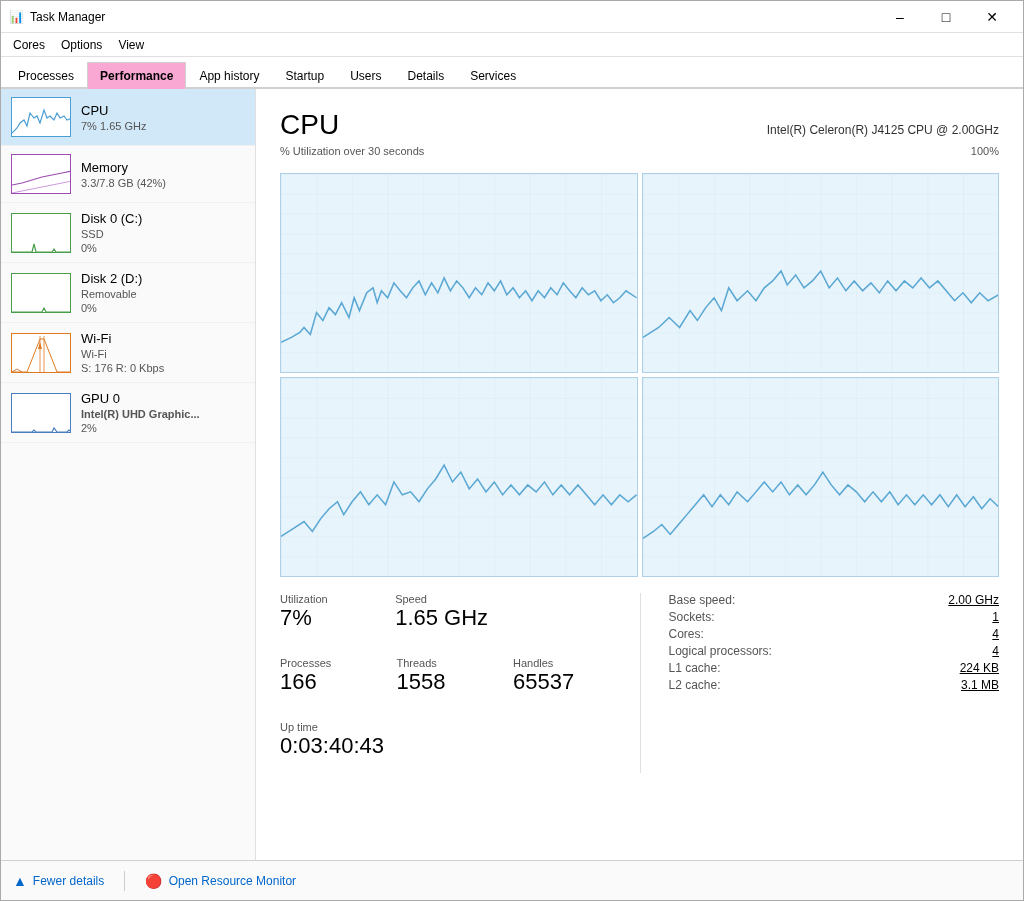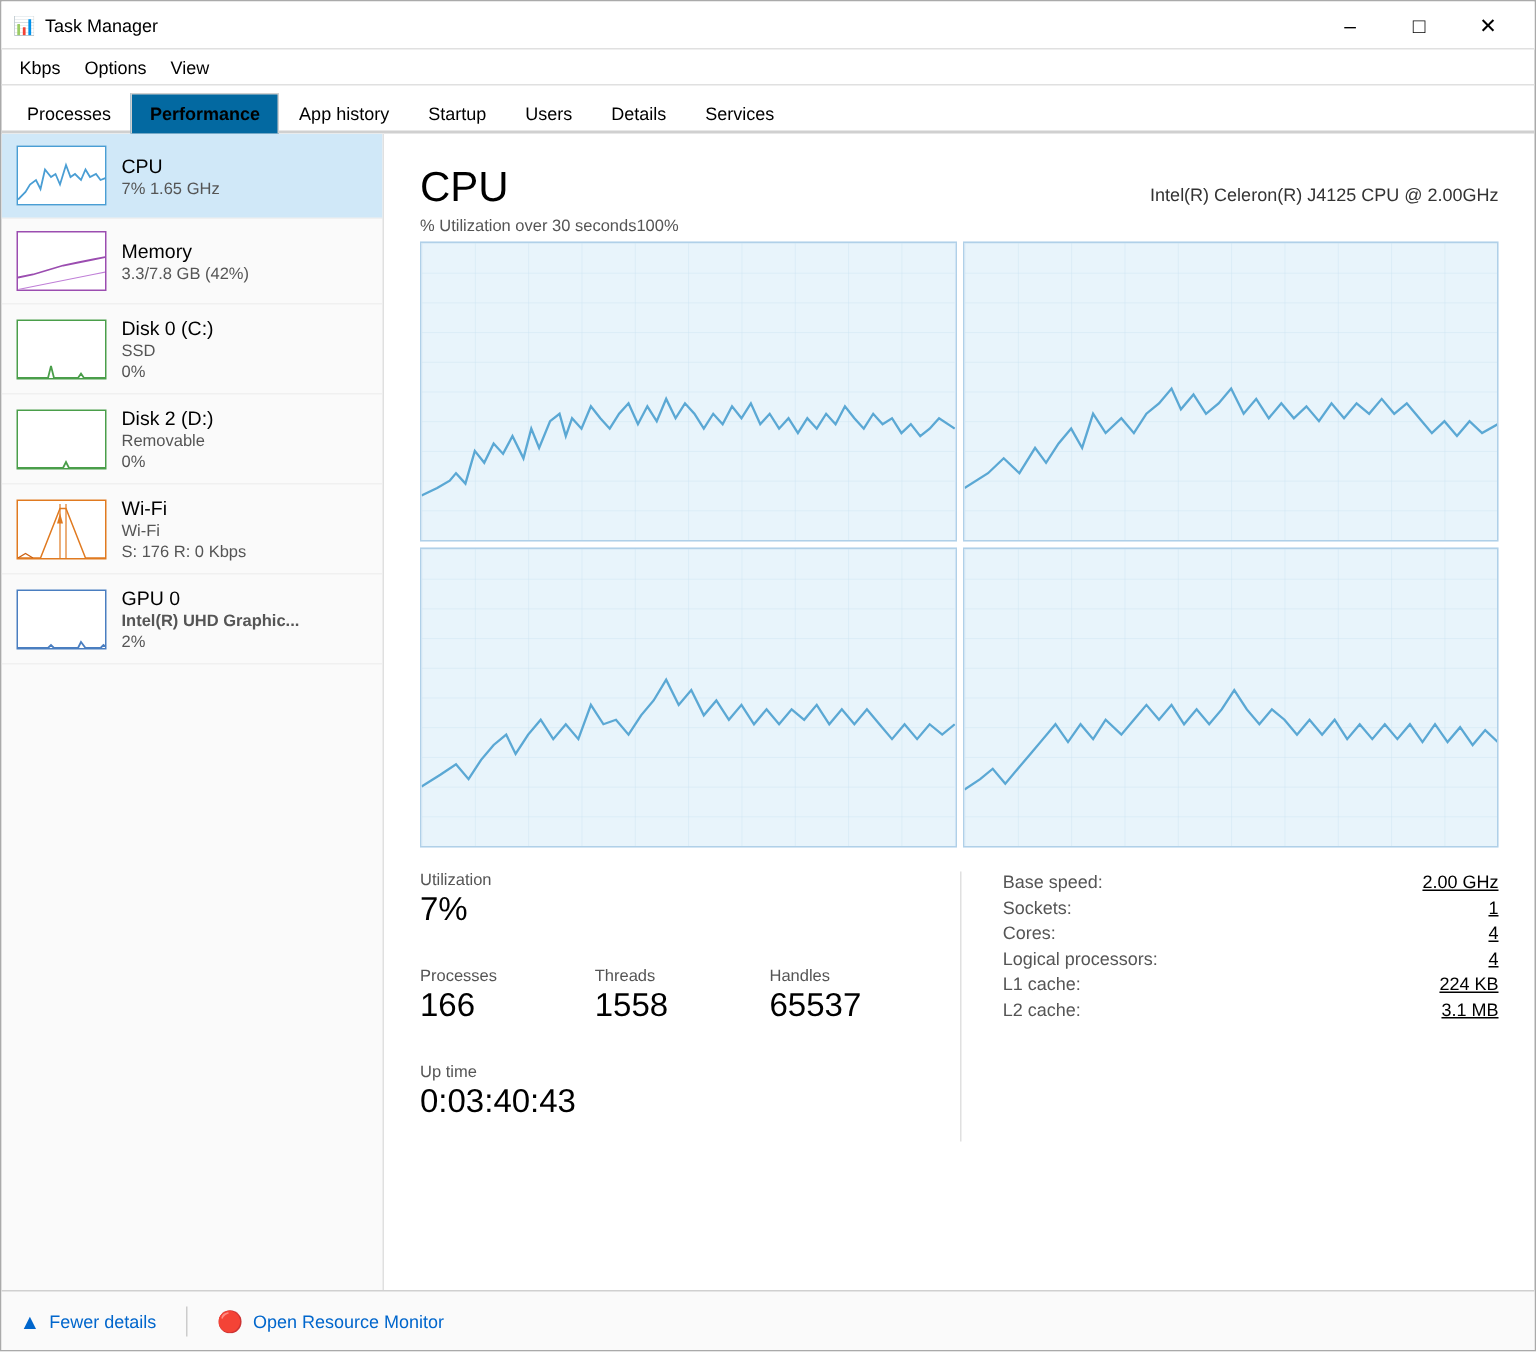--- a/index.html
+++ b/index.html
@@ -10,37 +10,37 @@
     .title-bar { display: flex; align-items: center; justify-content: space-between; padding: 6px 8px; background: #fff; border-bottom: 1px solid #e0e0e0; height: 32px; }
     .title-bar-left { display: flex; align-items: center; gap: 6px; font-size: 12px; }
     .window-controls { display: flex; gap: 0; }
     .win-btn { width: 46px; height: 30px; border: none; background: transparent; cursor: pointer; font-size: 14px; display: flex; align-items: center; justify-content: center; }
     
     .menu-bar { display: flex; gap: 0; padding: 0 4px; border-bottom: 1px solid #e0e0e0; height: 24px; align-items: center; }
     .menu-item { padding: 2px 8px; cursor: pointer; font-size: 12px; }
     
     .tabs { display: flex; padding: 0 4px; border-bottom: 2px solid #d0d0d0; height: 32px; align-items: flex-end; }
     .tab { padding: 6px 12px; cursor: pointer; font-size: 12px; border: 1px solid transparent; border-bottom: none; margin-bottom: -2px; }
-    .tab.active { background: #0369a1; border-color: #d0d0d0; border-bottom-color: #fff; font-weight: 600; z-index: 1; }
+    .tab.active { background: #f9a8d4; border-color: #d0d0d0; border-bottom-color: #fff; font-weight: 600; z-index: 1; }
     
     .content { display: flex; flex: 1; overflow: hidden; }
     
     .sidebar { width: 255px; border-right: 1px solid #e0e0e0; overflow-y: auto; background: #fafafa; }
     .sidebar-item { display: flex; align-items: center; padding: 8px 10px; cursor: pointer; border-bottom: 1px solid #f0f0f0; gap: 10px; }
     .sidebar-item.active { background: #d0e8f8; }
     .sidebar-thumb { width: 60px; height: 40px; border: 1px solid #ccc; background: #fff; flex-shrink: 0; position: relative; overflow: hidden; }
     .sidebar-info { flex: 1; }
     .sidebar-name { font-size: 13px; font-weight: 500; }
     .sidebar-sub { font-size: 11px; color: #555; margin-top: 2px; }
     
     .main-panel { flex: 1; padding: 20px 24px; overflow-y: auto; }
     .cpu-header { display: flex; justify-content: space-between; align-items: baseline; margin-bottom: 4px; }
     .cpu-title { font-size: 28px; font-weight: 300; }
     .cpu-model { font-size: 12px; color: #333; }
-    .util-label { font-size: 11px; color: #555; margin-bottom: 4px; display: flex; }
+    .util-label { font-size: 11px; color: #555; margin-bottom: 16px; display: flex; justify-content: space-between; }
     
     .graph-grid { display: grid; grid-template-columns: 1fr 1fr; gap: 4px; margin-bottom: 16px; }
     .graph-box { border: 1px solid #b0d0e8; background: #f0f8ff; height: 200px; position: relative; overflow: hidden; }
     
     .stats-section { display: grid; grid-template-columns: 1fr 1fr; gap: 0; }
     .stats-left { padding-right: 20px; }
     .stats-right { padding-left: 28px; border-left: 1px solid #e0e0e0; }
     .stat-group { margin-bottom: 14px; }
     .stat-label { font-size: 11px; color: #555; }
     .stat-value { font-size: 22px; font-weight: 400; }
@@ -78,21 +78,21 @@
       <span>Task Manager</span>
     </div>
     <div class="window-controls">
       <button class="win-btn">–</button>
       <button class="win-btn">□</button>
       <button class="win-btn close">✕</button>
     </div>
   </div>
 
   <div class="menu-bar">
-    <span class="menu-item">Kbps</span>
+    <span class="menu-item">Cores</span>
     <span class="menu-item">Options</span>
     <span class="menu-item">View</span>
   </div>
 
   <div class="tabs">
     <div class="tab">Processes</div>
     <div class="tab active">Performance</div>
     <div class="tab">App history</div>
     <div class="tab">Startup</div>
     <div class="tab">Users</div>
@@ -252,20 +252,24 @@
         </div>
       </div>
 
       <div class="stats-section">
         <div class="stats-left">
           <div style="display:grid; grid-template-columns:1fr 1fr 1fr; gap:0 6px; margin-bottom:12px;">
             <div class="stat-group">
               <div class="stat-label">Utilization</div>
               <div class="stat-value">7%</div>
             </div>
+            <div class="stat-group">
+              <div class="stat-label">Speed</div>
+              <div class="stat-value">1.65 GHz</div>
+            </div>
           </div>
           <div style="display:grid; grid-template-columns:1fr 1fr 1fr; gap:0 10px; margin-bottom:12px;">
             <div class="stat-group">
               <div class="stat-label">Processes</div>
               <div class="stat-value">166</div>
             </div>
             <div class="stat-group">
               <div class="stat-label">Threads</div>
               <div class="stat-value">1558</div>
             </div>

